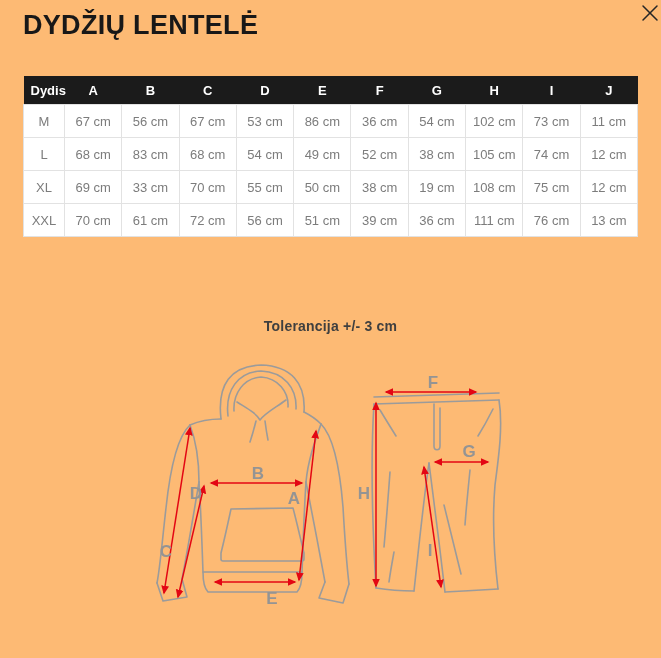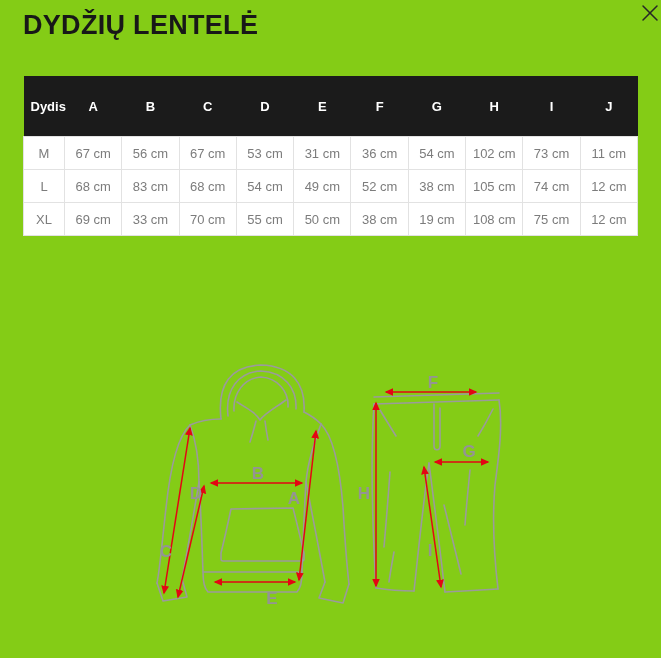--- a/index.html
+++ b/index.html
@@ -1,36 +1,36 @@
 <!DOCTYPE html>
 <html style="--arrow-red: #e30613; --garment-gray: #9b9b9b; --label-gray: #949494; --header-bg: #1b1b1b; --header-text: #ffffff; --body-text: #7c7c7c; --border: #e2e2e2; --title-text: #181818;"><head>
 <meta charset="utf-8">
 <style>
   html,body{margin:0;padding:0;background:#fff;}
   .page{
-    position:relative;width:661px;height:658px;background:#84cc16;overflow:hidden;
+    position:relative;width:661px;height:658px;background:#fdba74;overflow:hidden;
     font-family:"Liberation Sans",sans-serif;
   }
   
   .close-btn{
     position:absolute;top:1px;right:0;width:22px;height:22px;border:none;background:transparent;
     padding:0;cursor:pointer;
   }
   .close-btn svg{display:block;margin:1px auto 0;}
   
   .page-title{
     position:absolute;left:23px;top:10px;margin:0;
     font-size:27px;font-weight:800;letter-spacing:0.3px;color:var(--title-text);
   }
   
   .size-table-wrap{position:absolute;left:23px;top:76px;width:615px;}
   table.size-table{width:615px;border-collapse:collapse;table-layout:fixed;}
   table.size-table th{
     background:var(--header-bg);color:var(--header-text);font-size:13px;font-weight:700;
-    height:28px;text-align:center;border:none;padding:16px;
+    height:28px;text-align:center;border:none;padding:0;
   }
   table.size-table th.first{text-align:left;padding-left:7px;font-weight:600;}
   table.size-table td{
     border:1px solid var(--border);height:32px;text-align:center;
     font-size:13px;color:var(--body-text);padding:0;background:#fff;
   }
   
   .tolerance-note{
     position:absolute;left:0;top:318px;width:100%;text-align:center;
     font-size:14px;font-weight:700;color:#3f3f3f;letter-spacing:.2px;
@@ -87,21 +87,21 @@
           <th>J</th>
         </tr>
       </thead>
       <tbody>
         <tr>
           <td>M</td>
           <td>67 cm</td>
           <td>56 cm</td>
           <td>67 cm</td>
           <td>53 cm</td>
-          <td>31 cm</td>
+          <td>86 cm</td>
           <td>36 cm</td>
           <td>54 cm</td>
           <td>102 cm</td>
           <td>73 cm</td>
           <td>11 cm</td>
         </tr>
         <tr>
           <td>L</td>
           <td>68 cm</td>
           <td>83 cm</td>
@@ -120,24 +120,38 @@
           <td>33 cm</td>
           <td>70 cm</td>
           <td>55 cm</td>
           <td>50 cm</td>
           <td>38 cm</td>
           <td>19 cm</td>
           <td>108 cm</td>
           <td>75 cm</td>
           <td>12 cm</td>
         </tr>
+        <tr>
+          <td>XXL</td>
+          <td>70 cm</td>
+          <td>61 cm</td>
+          <td>72 cm</td>
+          <td>56 cm</td>
+          <td>51 cm</td>
+          <td>39 cm</td>
+          <td>36 cm</td>
+          <td>111 cm</td>
+          <td>76 cm</td>
+          <td>13 cm</td>
+        </tr>
       </tbody>
     </table>
   </div>
 
+  <div class="tolerance-note">Tolerancija +/- 3 cm</div>
 
   <svg class="diagram-svg" viewBox="0 0 661 658">
     <defs>
       <marker id="ah" viewBox="0 0 10 10" refX="7.5" refY="5" markerWidth="6.5" markerHeight="6.5" orient="auto-start-reverse">
         <path d="M0,1 L9,5 L0,9 Z"></path>
       </marker>
     </defs>
 
     <g>
       <path class="garment" d="M221,419 C217,384 231,366 261,365 C291,366 306,383 304,412"></path>

